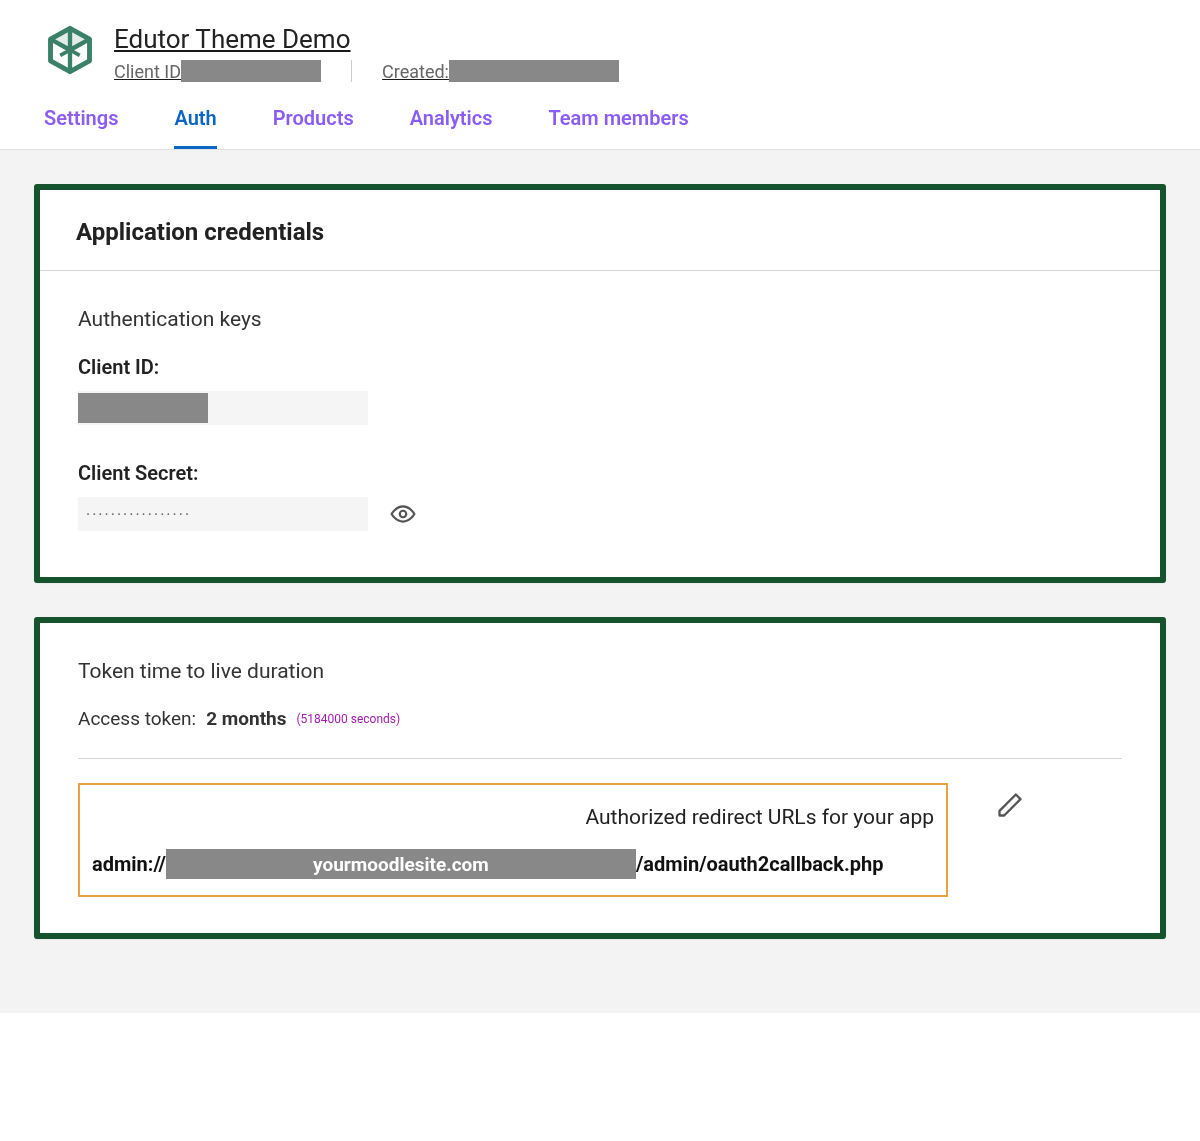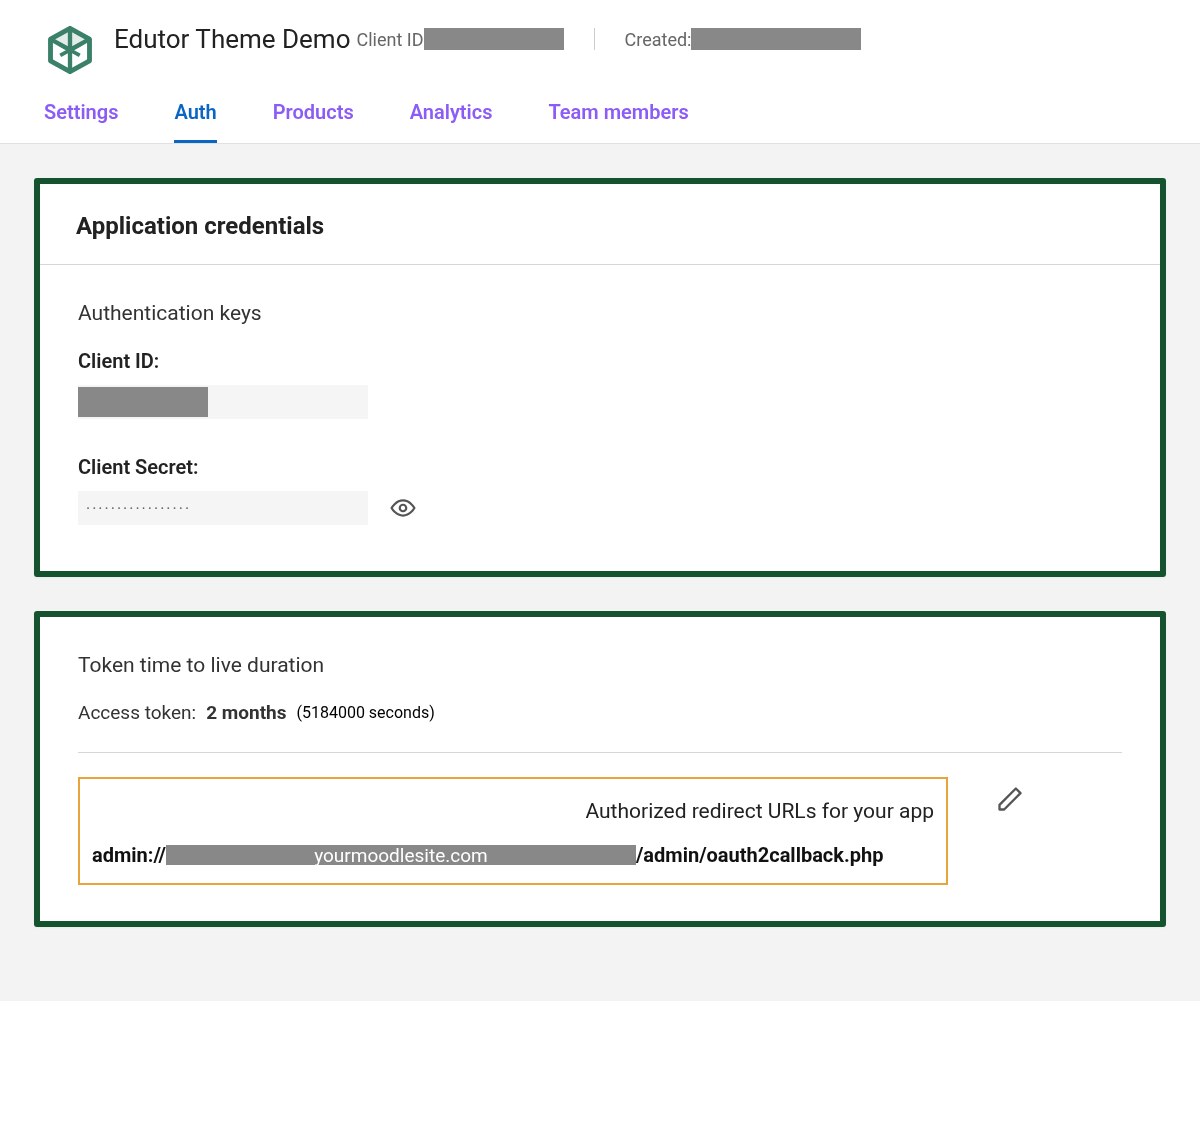--- a/index.html
+++ b/index.html
@@ -15,22 +15,23 @@
       padding: 24px 44px 0 44px;
       gap: 18px;
     }
     .logo {
       width: 52px;
       height: 52px;
       flex-shrink: 0;
     }
     .header-info {
       display: flex;
-      flex-direction: row;
+      flex-direction: column;
       gap: 6px;
+      text-decoration: underline;
     }
     .app-title {
       font-size: 26px;
       font-weight: 400;
       color: #222;
     }
     .meta-row {
       display: flex;
       align-items: center;
       gap: 16px;
@@ -127,21 +128,21 @@
     }
     .token-row {
       display: flex;
       align-items: center;
       gap: 10px;
       font-size: 19px;
       color: #333;
       margin-bottom: 28px;
     }
     .token-row .bold { font-weight: 700; }
-    .token-row .paren { color: #000000; font-size: 16px; }
+    .token-row .paren { color: #a21caf; font-size: 12px; }
     .hr { height: 1px; background: #d6d6d6; margin: 10px 0 24px 0; }
     .redirect-section {
       display: flex;
       align-items: flex-start;
       gap: 48px;
     }
     .highlight-box {
       flex: 0 0 870px;
       border: 2px solid #e8a33d;
       padding: 20px 12px 16px 12px;
@@ -156,23 +157,23 @@
     .url-line {
       display: flex;
       align-items: center;
       font-size: 20px;
       font-weight: 700;
       color: #111;
     }
     .url-redact {
       background: #888;
       color: #fff;
-      font-weight: 400;
+      font-weight: 700;
       font-size: 19px;
-      height: 20px;
+      height: 30px;
       display: inline-flex;
       align-items: center;
       justify-content: center;
       padding: 0 30px;
       width: 470px;
     }
     .pencil-btn {
       cursor: pointer;
       color: #555;
       margin-top: 8px;

